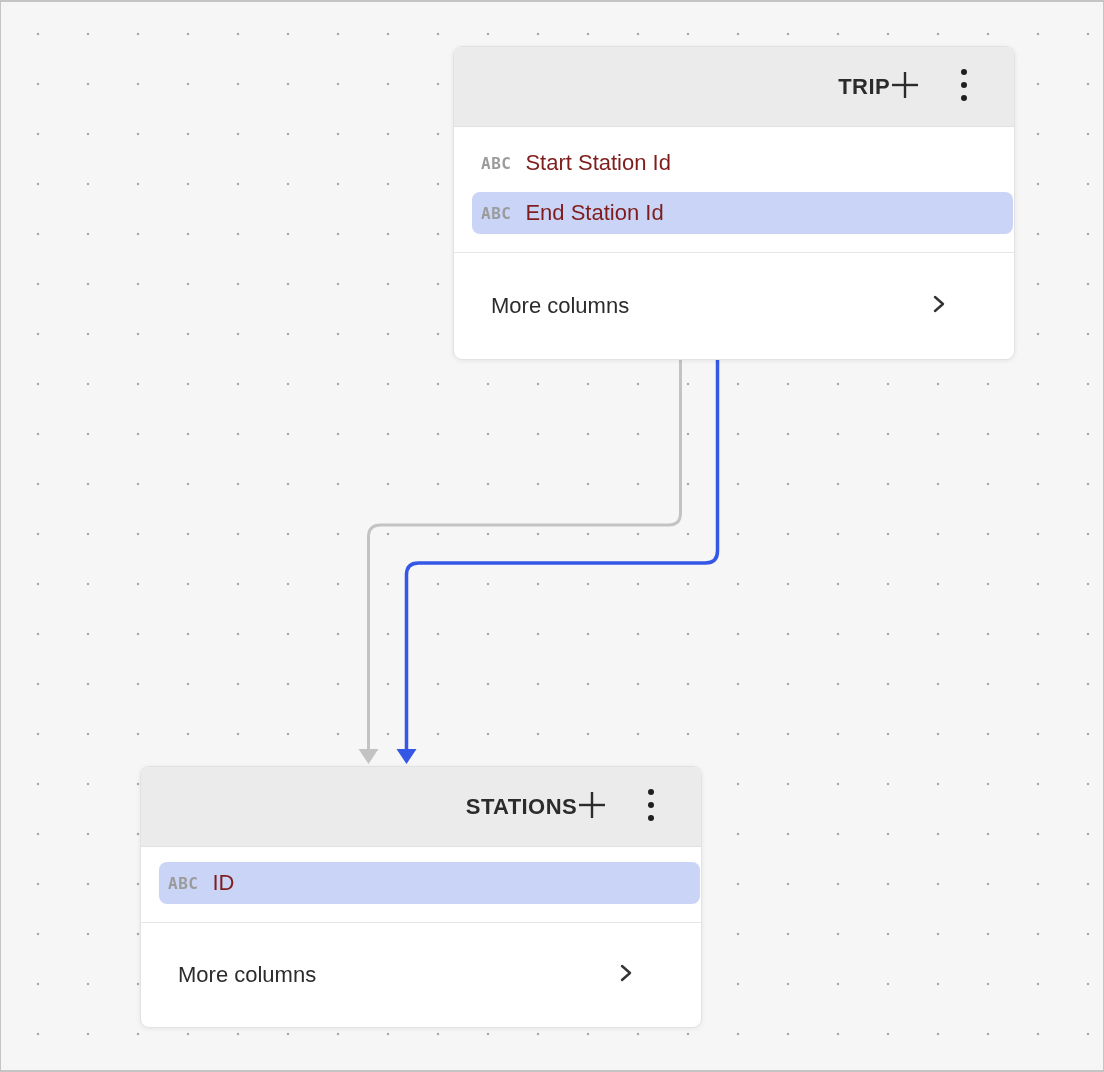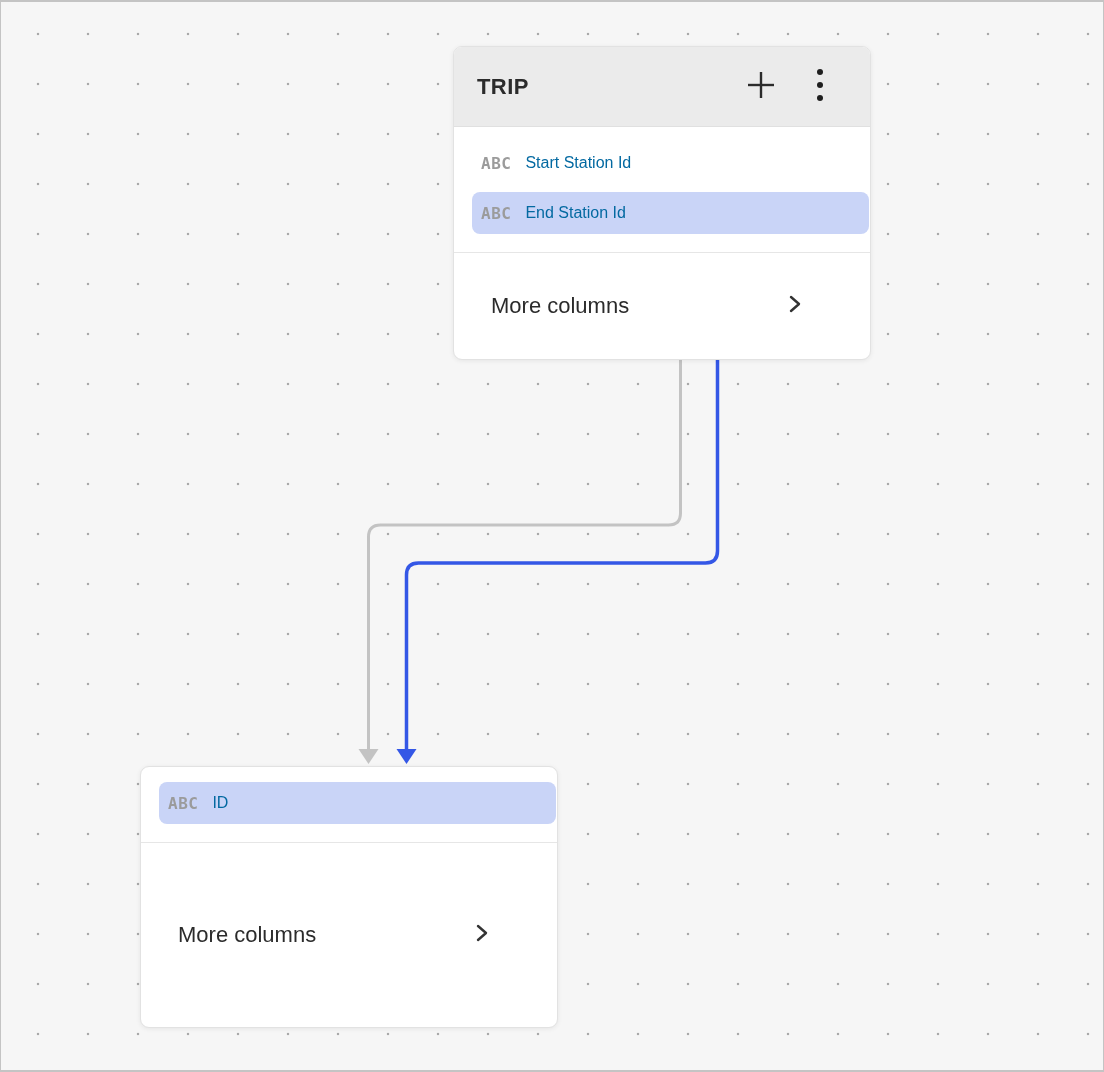--- a/index.html
+++ b/index.html
@@ -21,27 +21,28 @@
     background-position: 12px 7px;
     overflow: hidden;
   }
   .edges-layer {
     position: absolute;
     left: 0; top: 0;
     width: 1102px; height: 1068px;
   }
   .table-card {
     position: absolute;
-    width: 418px;
+    width: 562px;
     background: #ffffff;
     border: 1px solid #e2e2e2;
     border-radius: 9px;
     box-shadow: 0 1px 5px rgba(0,0,0,0.07);
     display: flex;
     flex-direction: column;
+    text-align: right;
   }
   #card-trip { left: 452px; top: 44px; height: 314px; }
   #card-stations { left: 139px; top: 764px; height: 262px; }
 
   .card-header {
     height: 80px;
     background: #ebebeb;
     border-bottom: 1px solid #e0e0e0;
     border-radius: 8px 8px 0 0;
     display: flex;
@@ -74,21 +75,21 @@
   .col-row.highlighted { background: #c9d4f7; }
   .type-icon {
     font-family: "DejaVu Sans Mono", monospace;
     font-size: 16px;
     font-weight: 700;
     color: #9b9b9b;
     letter-spacing: 0.5px;
     line-height: 1;
     padding-top: 2px;
   }
-  .col-label { font-size: 16px; color: #0369a1; }
+  .col-label { font-size: 22px; color: #7f1d1d; }
   .card-footer {
     flex: 1;
     border-top: 1px solid #e6e6e6;
     display: flex;
     align-items: center;
     justify-content: space-between;
     padding: 0 68px 0 37px;
     cursor: pointer;
   }
   .more-label { font-size: 22px; color: #2b2b2b; }
@@ -146,20 +147,42 @@
       <span class="more-label">More columns</span>
       <span>
         <svg width="14" height="24" viewBox="0 0 14 24">
           <polyline points="3,5 11,12 3,19" fill="none" stroke="#333333" stroke-width="2.4" stroke-linecap="round" stroke-linejoin="round"></polyline>
         </svg>
       </span>
     </div>
   </div>
 
   <div class="table-card" id="card-stations">
+    <div class="card-header">
+      <div class="card-title">STATIONS</div>
+      <div class="header-actions">
+        <button class="icon-btn">
+          <span>
+            <svg width="30" height="30" viewBox="0 0 30 30">
+              <line x1="15" y1="2" x2="15" y2="28" stroke="#2b2b2b" stroke-width="2.4"></line>
+              <line x1="2" y1="15" x2="28" y2="15" stroke="#2b2b2b" stroke-width="2.4"></line>
+            </svg>
+          </span>
+        </button>
+        <button class="icon-btn">
+          <span>
+            <svg width="8" height="36" viewBox="0 0 8 36">
+              <circle cx="4" cy="5" r="3" fill="#1f1f1f"></circle>
+              <circle cx="4" cy="18" r="3" fill="#1f1f1f"></circle>
+              <circle cx="4" cy="31" r="3" fill="#1f1f1f"></circle>
+            </svg>
+          </span>
+        </button>
+      </div>
+    </div>
     <div class="columns-area">
       <div class="col-row highlighted">
         <span class="type-icon">ABC</span>
         <span class="col-label">ID</span>
       </div>
     </div>
     <div class="card-footer">
       <span class="more-label">More columns</span>
       <span>
         <svg width="14" height="24" viewBox="0 0 14 24">

